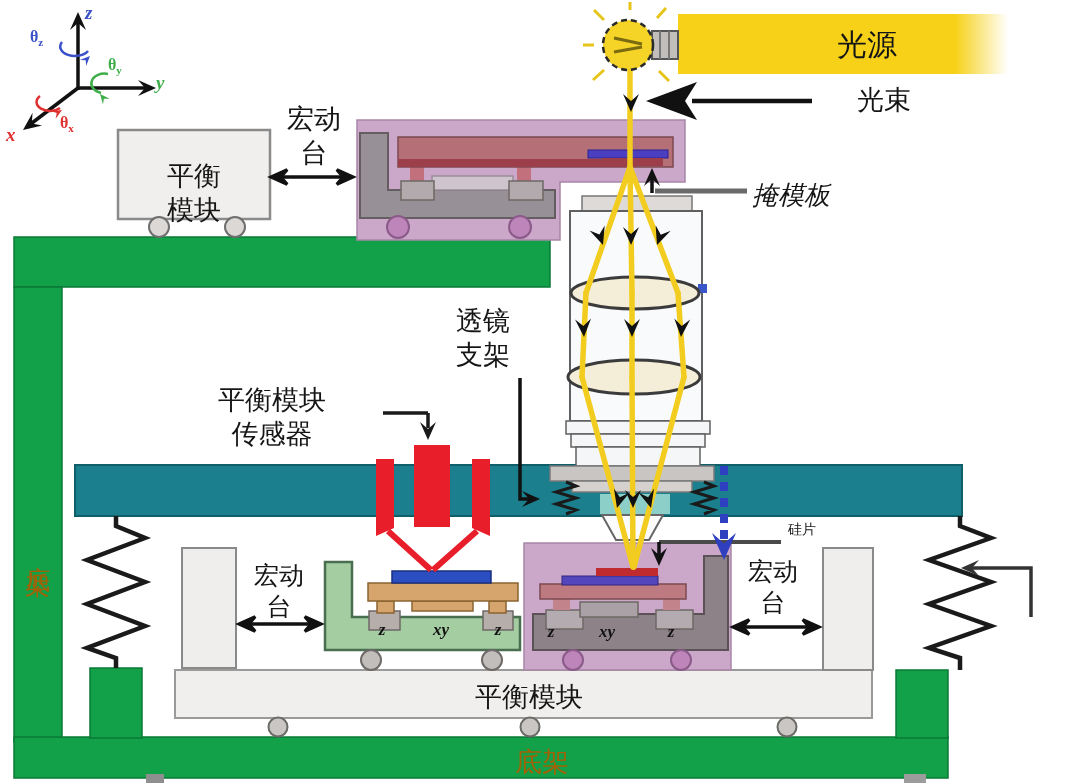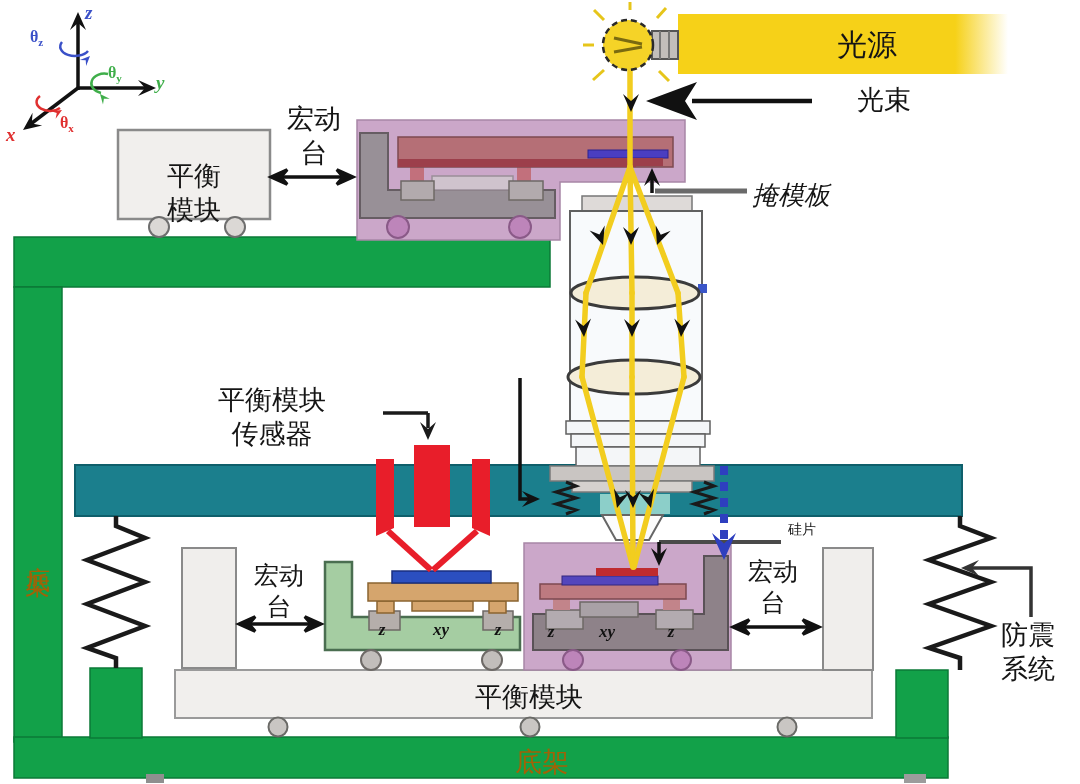--- a/index.html
+++ b/index.html
@@ -230,20 +230,24 @@
       <use href="#ah" transform="translate(100,94) rotate(140) scale(0.55)" fill="#3fae4a"></use>
       <path d="M40,96 a12,8 0 1 0 20,12" fill="none" stroke="#e03030" stroke-width="2.5"></path>
       <use href="#ah" transform="translate(62,110) rotate(-120) scale(0.55)" fill="#e03030"></use>
     </g>
   </svg>
 
   <div class="label l30" style="left:820px;top:26px;margin-left:47px;">光源</div>
   <div class="label l27" style="left:884px;top:84px;">光束</div>
   <div class="label l26" style="left:791px;top:180px;">掩模板</div>
 
+  <div class="label l27" style="left:483px;top:305px;">
+    <div>透镜</div>
+    <div>支架</div>
+  </div>
 
   <div class="label l27" style="left:272px;top:384px;">
     <div>平衡模块</div>
     <div>传感器</div>
   </div>
 
   <div class="label l27" style="left:194px;top:142px;margin-top:18px;">
     <div>平衡</div>
     <div>模块</div>
   </div>
@@ -263,30 +267,26 @@
     <div>台</div>
   </div>
 
   <div class="label l21" style="left:802px;top:521px;">硅片</div>
 
   <div class="label l25 vtext green-ink" style="left:22px;top:546px;">底架</div>
   <div class="label l27 green-ink" style="left:542px;top:746px;">底架</div>
 
   <div class="label l27" style="left:529px;top:681px;">平衡模块</div>
 
-  <div class="label l27" style="left:1028px;top:619px;">
-    <div>防震</div>
-    <div>系统</div>
-  </div>
 
   <div class="axis ax-z" style="left:85px;top:2px;">z</div>
   <div class="axis ax-y" style="left:156px;top:72px;">y</div>
   <div class="axis ax-x" style="left:6px;top:124px;">x</div>
   <div class="theta ax-z" style="left:30px;top:28px;"><span>θ</span><sub>z</sub></div>
-  <div class="theta ax-y" style="left:108px;top:64px;"><span>θ</span><sub>y</sub></div>
+  <div class="theta ax-y" style="left:108px;top:56px;"><span>θ</span><sub>y</sub></div>
   <div class="theta ax-x" style="left:60px;top:114px;"><span>θ</span><sub>x</sub></div>
 
   <div class="cart-label" style="left:382px;top:620px;">z</div>
   <div class="cart-label" style="left:441px;top:620px;">xy</div>
   <div class="cart-label" style="left:498px;top:620px;">z</div>
   <div class="cart-label" style="left:551px;top:622px;">z</div>
   <div class="cart-label" style="left:607px;top:622px;">xy</div>
   <div class="cart-label" style="left:671px;top:622px;">z</div>
 
 </div>

